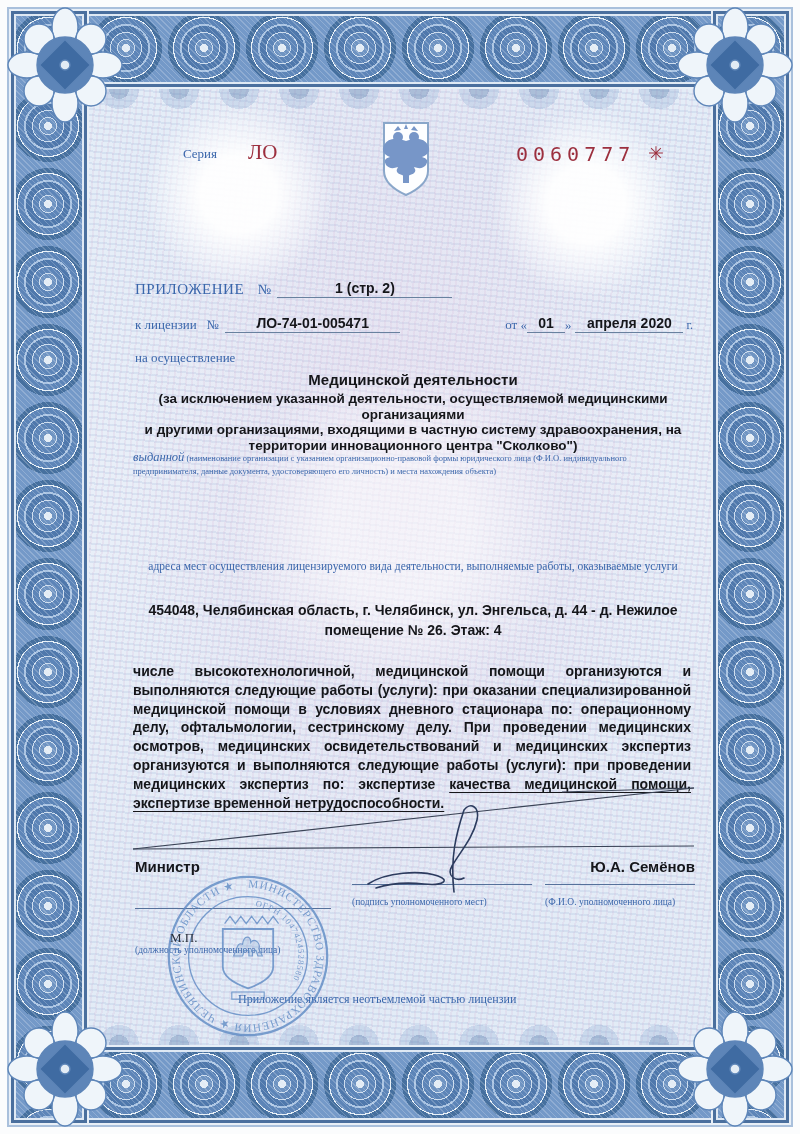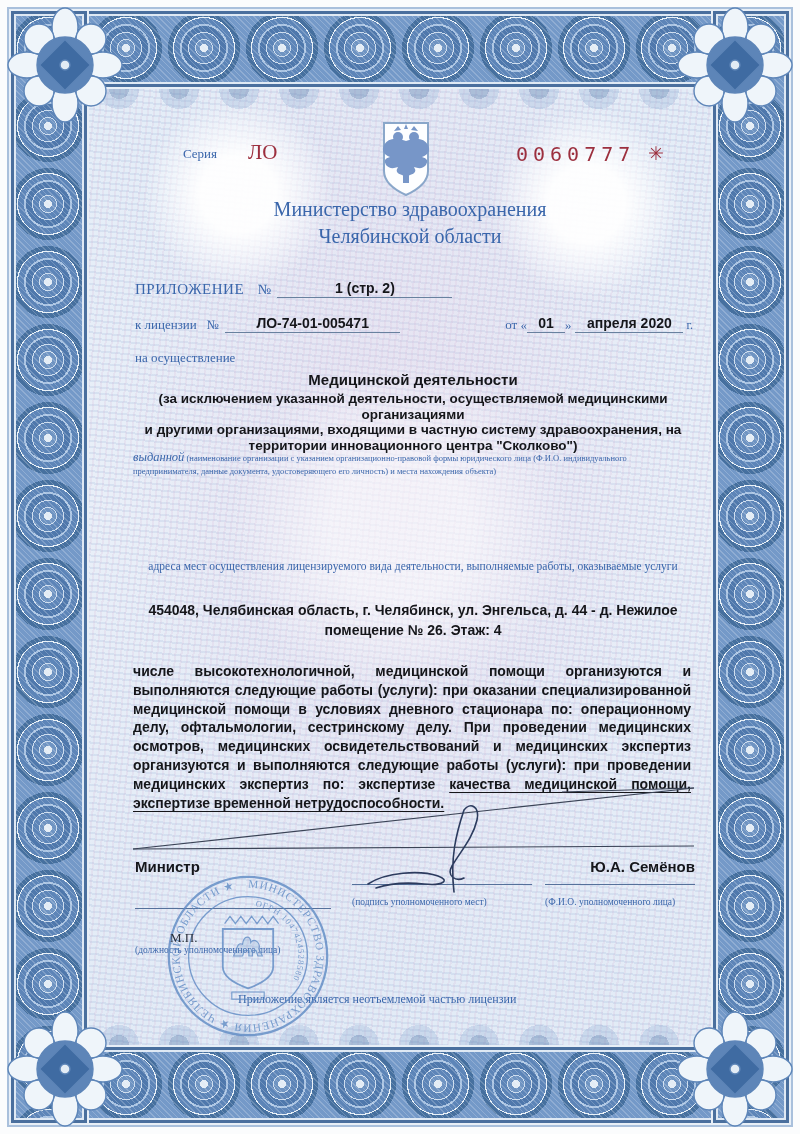--- a/index.html
+++ b/index.html
@@ -146,24 +146,20 @@
         <circle cx="48" cy="16" r="5"></circle>
       <path d="M28,10 l4,-5 l3,4 z M52,10 l-4,-5 l-3,4 z M38,8 l2,-5 l2,5 z"></path>
       <path d="M40,20 q-16,-6 -22,4 q-4,8 6,12 q-8,2 -4,8 q4,5 12,2 q-4,6 4,8 l4,2 l4,-2 q8,-2 4,-8 q8,3 12,-2 q4,-6 -4,-8 q10,-4 6,-12 q-6,-10 -22,-4 z"></path>
       <rect x="37" y="52" width="6" height="10"></rect>
     </g>
   </svg>
 
   <div class="abs red" style="left:516px;top:142px;font-size:20px;font-family:'DejaVu Sans Mono',monospace;letter-spacing:5px;">0060777</div>
   <div class="abs red" style="left:648px;top:142px;font-size:19px;">✳</div>
 
-  <div class="abs blue center" style="left:150px;top:196px;width:520px;font-size:20px;line-height:1.35;">
-    <div>Министерство здравоохранения</div>
-    <div>Челябинской области</div>
-  </div>
 
   <div class="abs row" style="left:135px;top:280px;width:558px;">
     <span class="blue" style="font-size:15px;letter-spacing:.5px;">ПРИЛОЖЕНИЕ</span>
     <span class="blue" style="font-size:14px;margin-left:14px;">№</span>
     <span class="uline ink" style="width:175px;margin-left:6px;font-size:14px;">1 (стр. 2)</span>
   </div>
 
   <div class="abs row" style="left:135px;top:315px;width:558px;">
     <span class="blue" style="font-size:13px;">к лицензии</span>
     <span class="blue" style="font-size:13px;margin-left:10px;">№</span>

